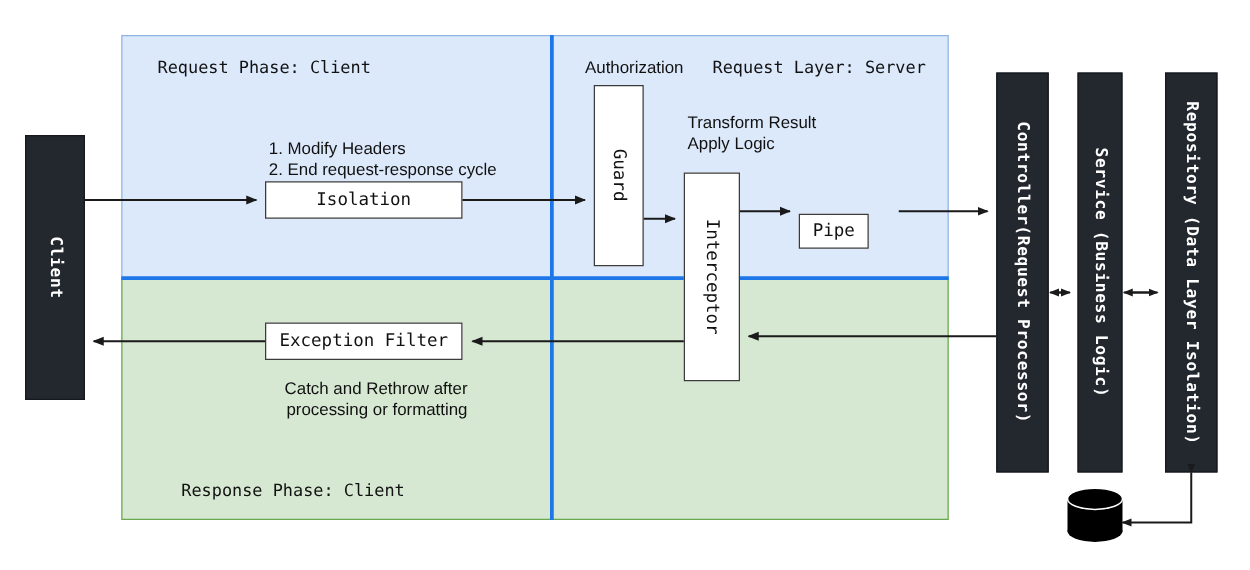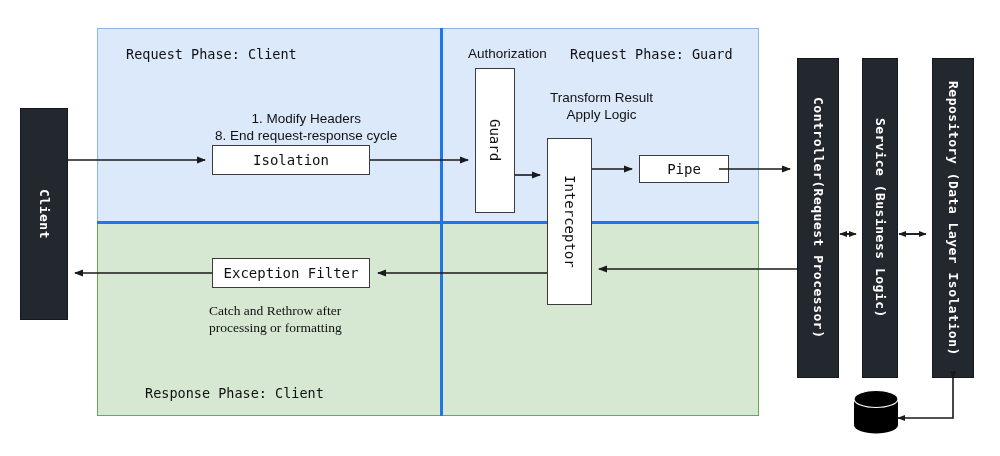--- a/index.html
+++ b/index.html
@@ -28,45 +28,45 @@
   .box.vert span{display:block;transform:none;}
 
   
   .darkbar{position:absolute;box-sizing:border-box;background:#23272e;border:1px solid #15181d;
            display:flex;align-items:center;justify-content:center;}
   .darkbar span{writing-mode:vertical-rl;font-family:"DejaVu Sans Mono","Liberation Mono",monospace;
                 font-size:13px;font-weight:bold;color:#ffffff;white-space:nowrap;letter-spacing:0.5px;}
 
   
   .note{position:absolute;font-family:"Liberation Sans",sans-serif;font-size:13.5px;
-        color:#111111;line-height:17px;white-space:pre;text-align:center;}
-  .note.center{text-align:left;font-family:Liberation Serif, serif;}
+        color:#111111;line-height:17px;white-space:pre;}
+  .note.center{text-align:right;}
 
   
   svg.overlay{position:absolute;left:0;top:0;width:1000px;height:456px;pointer-events:none;}
 </style>
 </head>
 <body>
 
 <div id="stage">
 
   <div class="panel panel-blue" style="left:97px;top:28px;width:345px;height:195px;"></div>
   <div class="panel panel-blue" style="left:441px;top:28px;width:318px;height:195px;"></div>
   <div class="panel panel-green" style="left:97px;top:222px;width:345px;height:194px;"></div>
   <div class="panel panel-green" style="left:441px;top:222px;width:318px;height:194px;"></div>
 
   <div class="divider-v" style="left:440px;top:28px;height:388px;"></div>
   <div class="divider-h" style="left:97px;top:221px;width:662px;"></div>
 
   <div class="phase-title" style="left:126px;top:46px;">Request Phase: Client</div>
-  <div class="phase-title" style="left:570px;top:46px;">Request Phase: Guard</div>
+  <div class="phase-title" style="left:570px;top:46px;">Request Layer: Server</div>
   <div class="phase-title" style="left:126px;top:385px;padding-left:19px;">Response Phase: Client</div>
 
   <div class="note" style="left:215px;top:110px;">1. Modify Headers
-8. End request-response cycle</div>
+2. End request-response cycle</div>
   <div class="note" style="left:468px;top:45px;">Authorization</div>
   <div class="note" style="left:550px;top:89px;">Transform Result
 Apply Logic</div>
   <div class="note center" style="left:209px;top:302px;width:165px;">Catch and Rethrow after
 processing or formatting</div>
 
   <div class="darkbar" style="left:20px;top:108px;width:48px;height:212px;">
     <span>Client</span>
   </div>
 
@@ -87,21 +87,21 @@
   </div>
 
   <div class="box vert" style="left:475px;top:68px;width:40px;height:145px;">
     <span>Guard</span>
   </div>
 
   <div class="box vert" style="left:547px;top:138px;width:45px;height:167px;">
     <span>Interceptor</span>
   </div>
 
-  <div class="box" style="left:639px;top:155px;width:90px;height:28px;">
+  <div class="box" style="left:639px;top:171px;width:56px;height:28px;">
     <span>Pipe</span>
   </div>
 
   <div class="box" style="left:212px;top:258px;width:158px;height:30px;">
     <span>Exception Filter</span>
   </div>
 
   <svg class="overlay" viewBox="0 0 1000 456">
     <defs>
       <marker id="ah" markerWidth="9" markerHeight="9" refX="8" refY="4.2" orient="auto" markerUnits="userSpaceOnUse">

